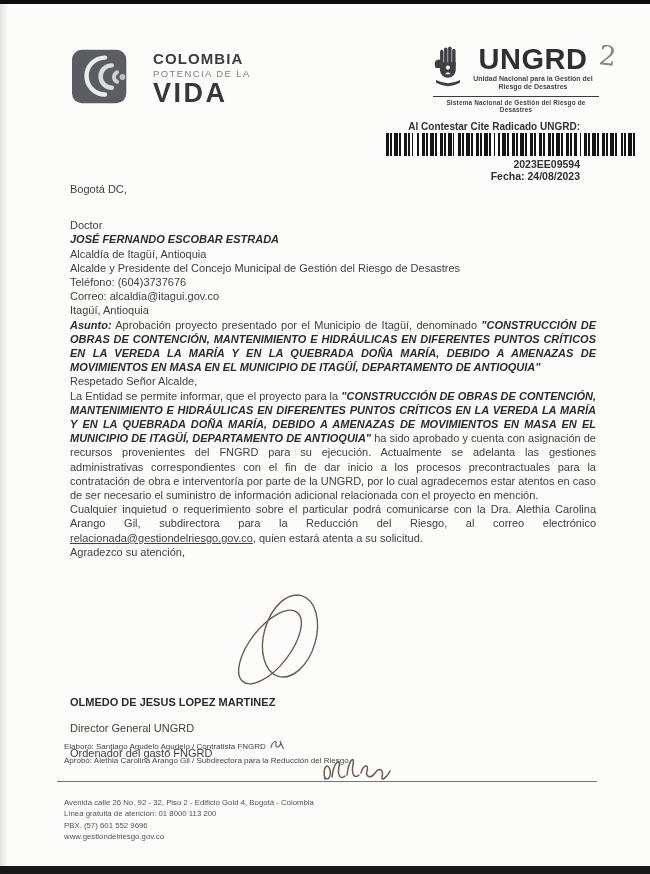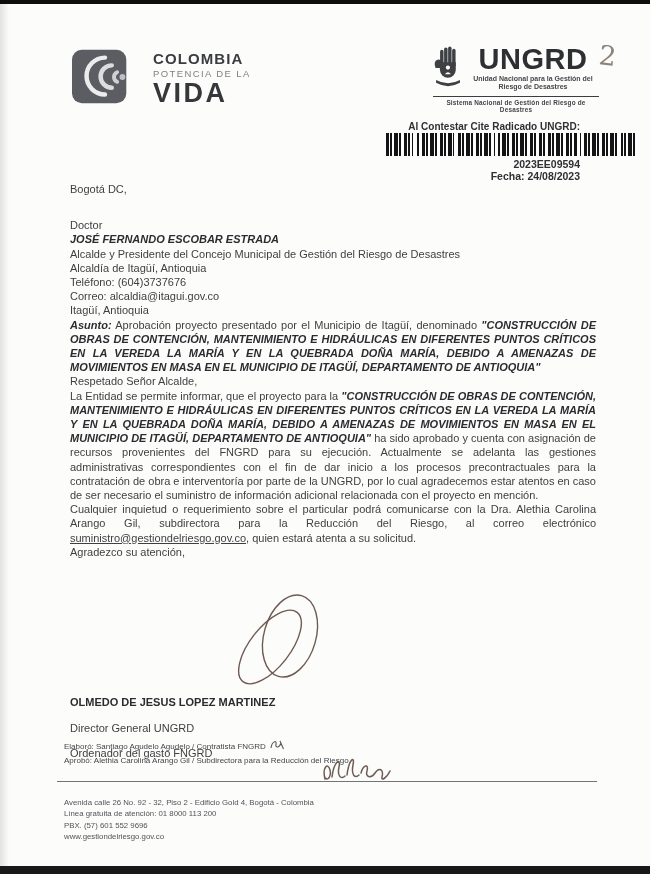--- a/index.html
+++ b/index.html
@@ -126,34 +126,34 @@
   <div class="barcode"></div>
   <div class="rad-code">2023EE09594</div>
   <div class="rad-date">Fecha: 24/08/2023</div>
 
   <div class="letter">
     <p>Bogotá DC,</p>
 
     <div class="block-recipient">
       <p>Doctor</p>
       <p><strong>JOSÉ FERNANDO ESCOBAR ESTRADA</strong></p>
+      <p>Alcaldía de Itagüí, Antioquia</p>
       <p>Alcalde y Presidente del Concejo Municipal de Gestión del Riesgo de Desastres</p>
-      <p>Alcaldía de Itagüí, Antioquia</p>
       <p>Teléfono: (604)3737676</p>
       <p>Correo: alcaldia@itagui.gov.co</p>
       <p>Itagüí, Antioquia</p>
     </div>
 
     <p class="subject"><strong>Asunto:</strong><span> Aprobación proyecto presentado por el Municipio de Itagüí, denominado </span><strong>"CONSTRUCCIÓN DE OBRAS DE CONTENCIÓN, MANTENIMIENTO E HIDRÁULICAS EN DIFERENTES PUNTOS CRÍTICOS EN LA VEREDA LA MARÍA Y EN LA QUEBRADA DOÑA MARÍA, DEBIDO A AMENAZAS DE MOVIMIENTOS EN MASA EN EL MUNICIPIO DE ITAGÜÍ, DEPARTAMENTO DE ANTIOQUIA"</strong></p>
 
     <p class="greeting">Respetado Señor Alcalde,</p>
 
     <p class="p1"><span>La Entidad se permite informar, que el proyecto para la </span><strong>"CONSTRUCCIÓN DE OBRAS DE CONTENCIÓN, MANTENIMIENTO E HIDRÁULICAS EN DIFERENTES PUNTOS CRÍTICOS EN LA VEREDA LA MARÍA Y EN LA QUEBRADA DOÑA MARÍA, DEBIDO A AMENAZAS DE MOVIMIENTOS EN MASA EN EL MUNICIPIO DE ITAGÜÍ, DEPARTAMENTO DE ANTIOQUIA"</strong><span> ha sido aprobado y cuenta con asignación de recursos provenientes del FNGRD para su ejecución. Actualmente se adelanta las gestiones administrativas correspondientes con el fin de dar inicio a los procesos precontractuales para la contratación de obra e interventoría por parte de la UNGRD, por lo cual agradecemos estar atentos en caso de ser necesario el suministro de información adicional relacionada con el proyecto en mención.</span></p>
 
-    <p class="p2"><span>Cualquier inquietud o requerimiento sobre el particular podrá comunicarse con la Dra. Alethia Carolina Arango Gil, subdirectora para la Reducción del Riesgo, al correo electrónico </span><span class="email">suministro@gestiondelriesgo.gov.co</span><span>, quien estará atenta a su solicitud.</span></p>
+    <p class="p2"><span>Cualquier inquietud o requerimiento sobre el particular podrá comunicarse con la Dra. Alethia Carolina Arango Gil, subdirectora para la Reducción del Riesgo, al correo electrónico </span><span class="email">relacionada@gestiondelriesgo.gov.co</span><span>, quien estará atenta a su solicitud.</span></p>
 
     <p class="closing">Agradezco su atención,</p>
   </div>
 
   <div class="sig-main">
     <svg width="140" height="100" viewBox="0 0 140 100">
       <ellipse cx="78" cy="45" rx="26" ry="42" transform="rotate(16 78 45)" stroke="#6e5a50" stroke-width="1.4" fill="none"></ellipse>
       <ellipse cx="58" cy="56" rx="20" ry="44" transform="rotate(38 58 56)" stroke="#6e5a50" stroke-width="1.4" fill="none"></ellipse>
     </svg>
   </div>

